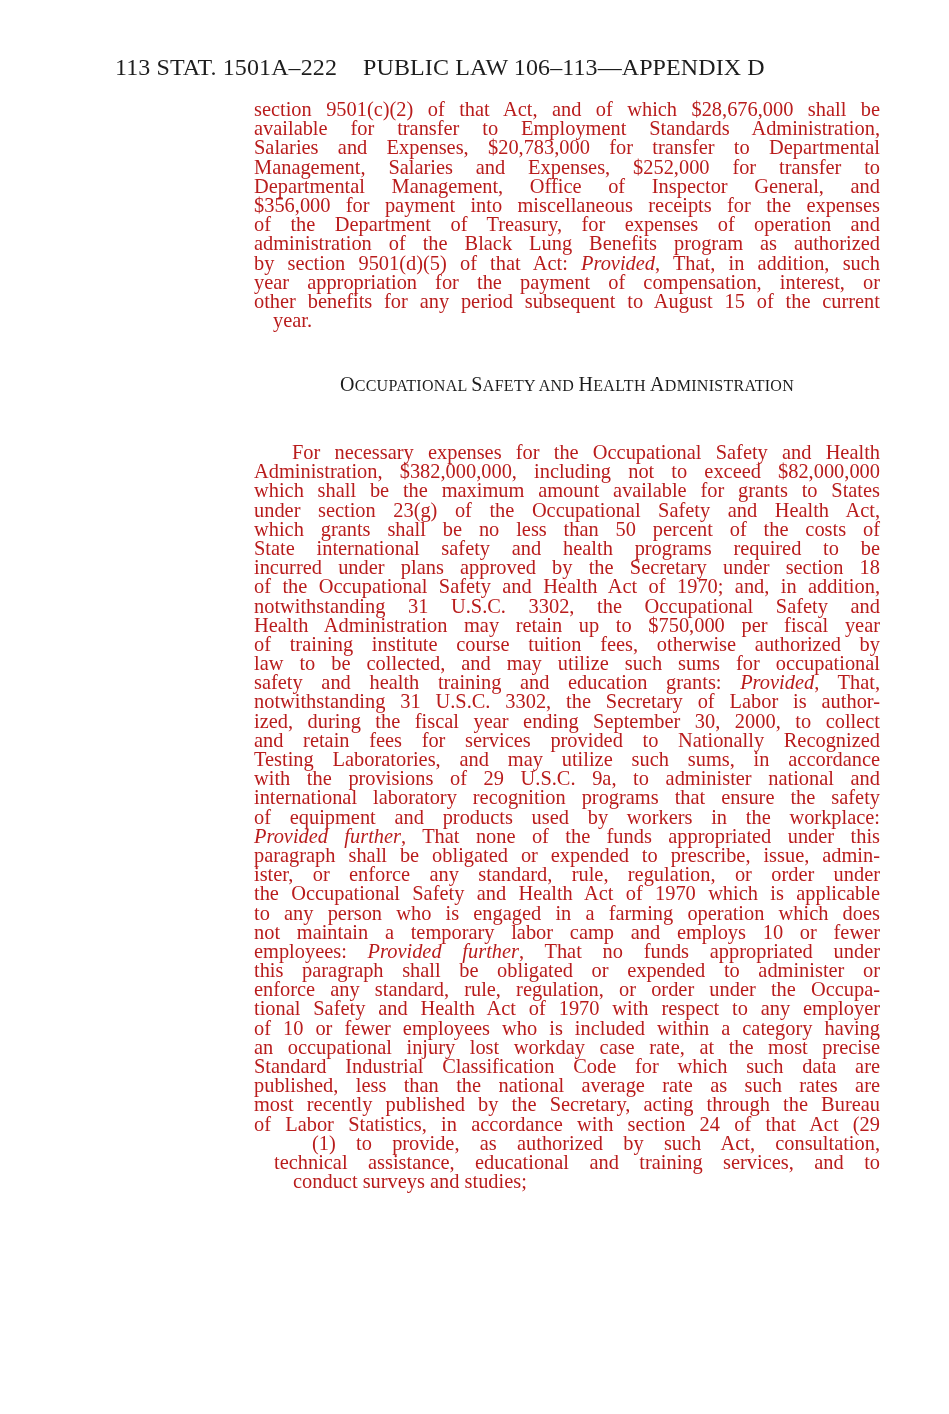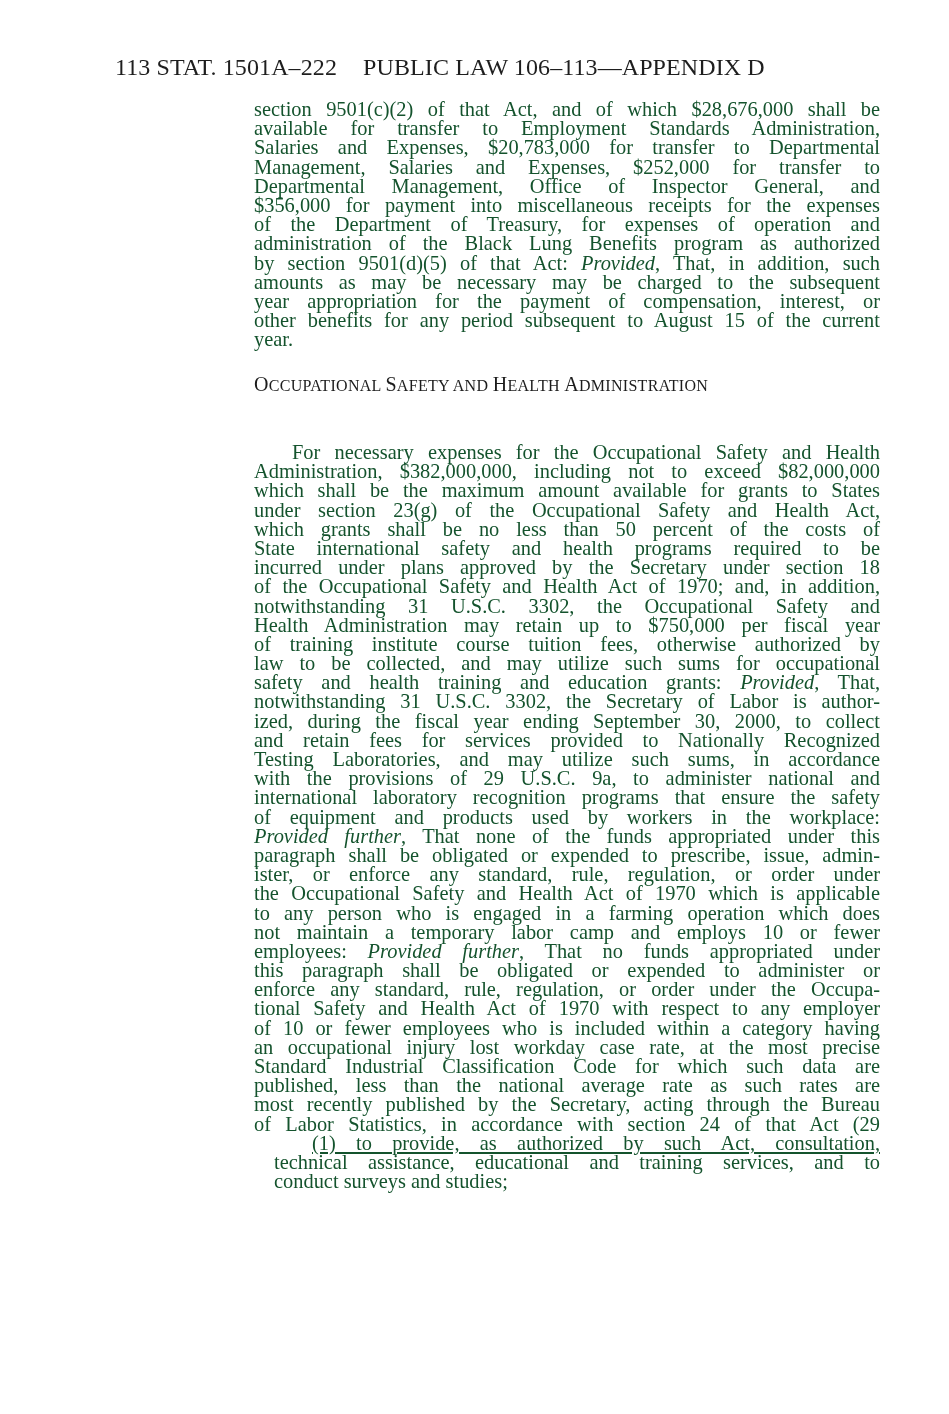--- a/index.html
+++ b/index.html
@@ -36,49 +36,50 @@
       margin-right: 20px;
     }
     .body-text {
       position: absolute;
       left: 246px;
       top: 100px;
       width: 626px;
       font-family: "Liberation Serif", serif;
       font-size: 20.4px;
       line-height: 19.2px;
-      color: #14532d;
+      color: #b91c1c;
     }
     .line {
       display: block;
       text-align: justify;
       text-align-last: justify;
       white-space: nowrap;
       height: 19.2px;
       overflow: visible;
     }
     .line.last {
       text-align-last: left;
+      margin-left: 19px;
     }
     .line.indent {
       text-indent: 38px;
     }
     .line.sub {
       padding-left: 20px;
     }
     .line.sub-first {
       text-indent: 58px;
-      text-decoration: underline;
     }
     em { font-style: italic; }
     .heading-agency {
       position: absolute;
       left: 246px;
       width: 626px;
       top: 373px;
+      text-align: center;
       font-family: "Liberation Serif", serif;
       font-size: 16px;
       letter-spacing: 0.3px;
       font-variant: small-caps;
       color: #1c1c1c;
     }
     .heading-agency .big { font-size: 20px; }
     .heading-sub {
       position: absolute;
       left: 246px;
@@ -106,21 +107,20 @@
   <div class="body-text para1">
     <span class="line">section 9501(c)(2) of that Act, and of which $28,676,000 shall be</span>
     <span class="line">available for transfer to Employment Standards Administration,</span>
     <span class="line">Salaries and Expenses, $20,783,000 for transfer to Departmental</span>
     <span class="line">Management, Salaries and Expenses, $252,000 for transfer to</span>
     <span class="line">Departmental Management, Office of Inspector General, and</span>
     <span class="line">$356,000 for payment into miscellaneous receipts for the expenses</span>
     <span class="line">of the Department of Treasury, for expenses of operation and</span>
     <span class="line">administration of the Black Lung Benefits program as authorized</span>
     <span class="line"><span>by section 9501(d)(5) of that Act: </span><em>Provided</em><span>, That, in addition, such</span></span>
-    <span class="line">amounts as may be necessary may be charged to the subsequent</span>
     <span class="line">year appropriation for the payment of compensation, interest, or</span>
     <span class="line">other benefits for any period subsequent to August 15 of the current</span>
     <span class="line last">year.</span>
   </div>
 
   <div class="heading-agency">
     <span class="big">O</span><span>CCUPATIONAL</span>
     <span class="big">S</span><span>AFETY AND</span>
     <span class="big">H</span><span>EALTH</span>
     <span class="big">A</span><span>DMINISTRATION</span>

